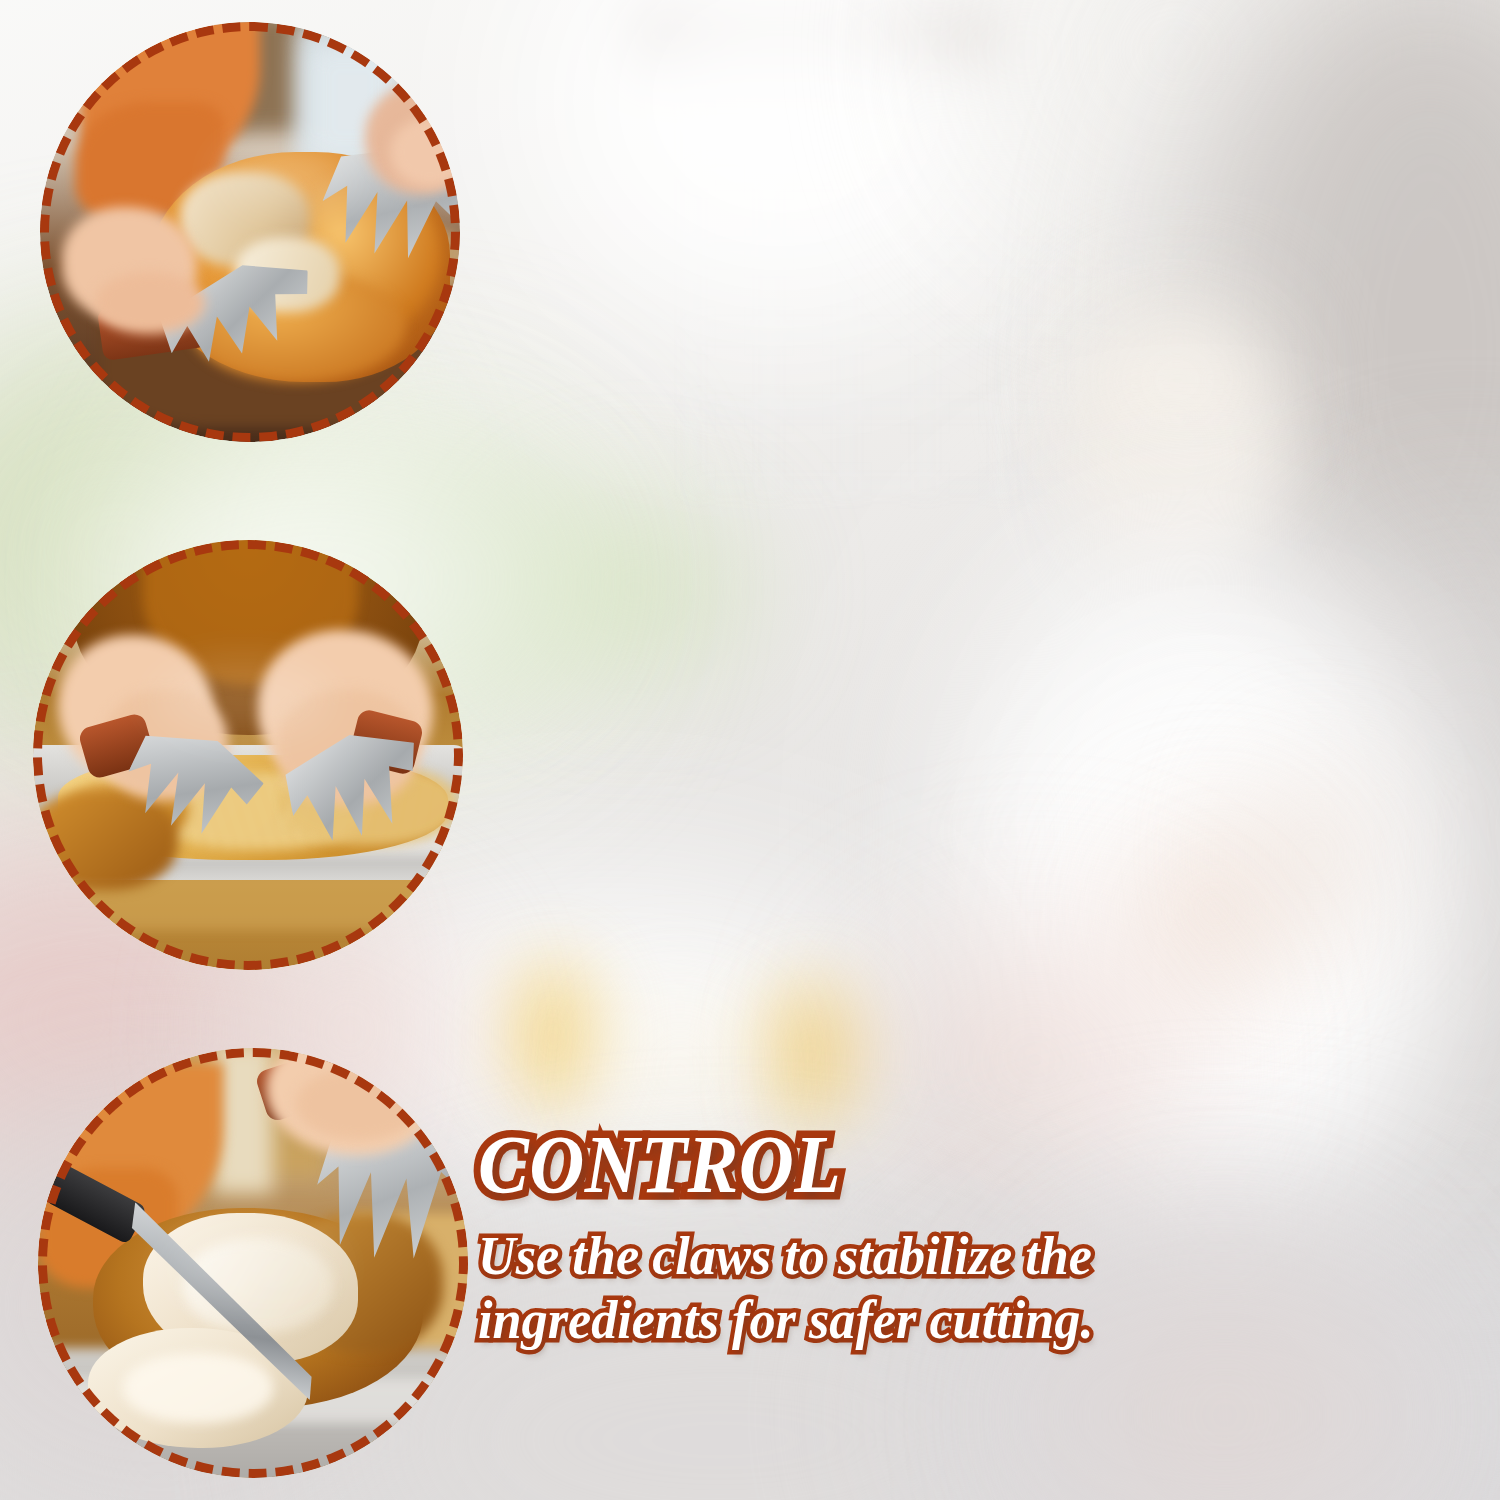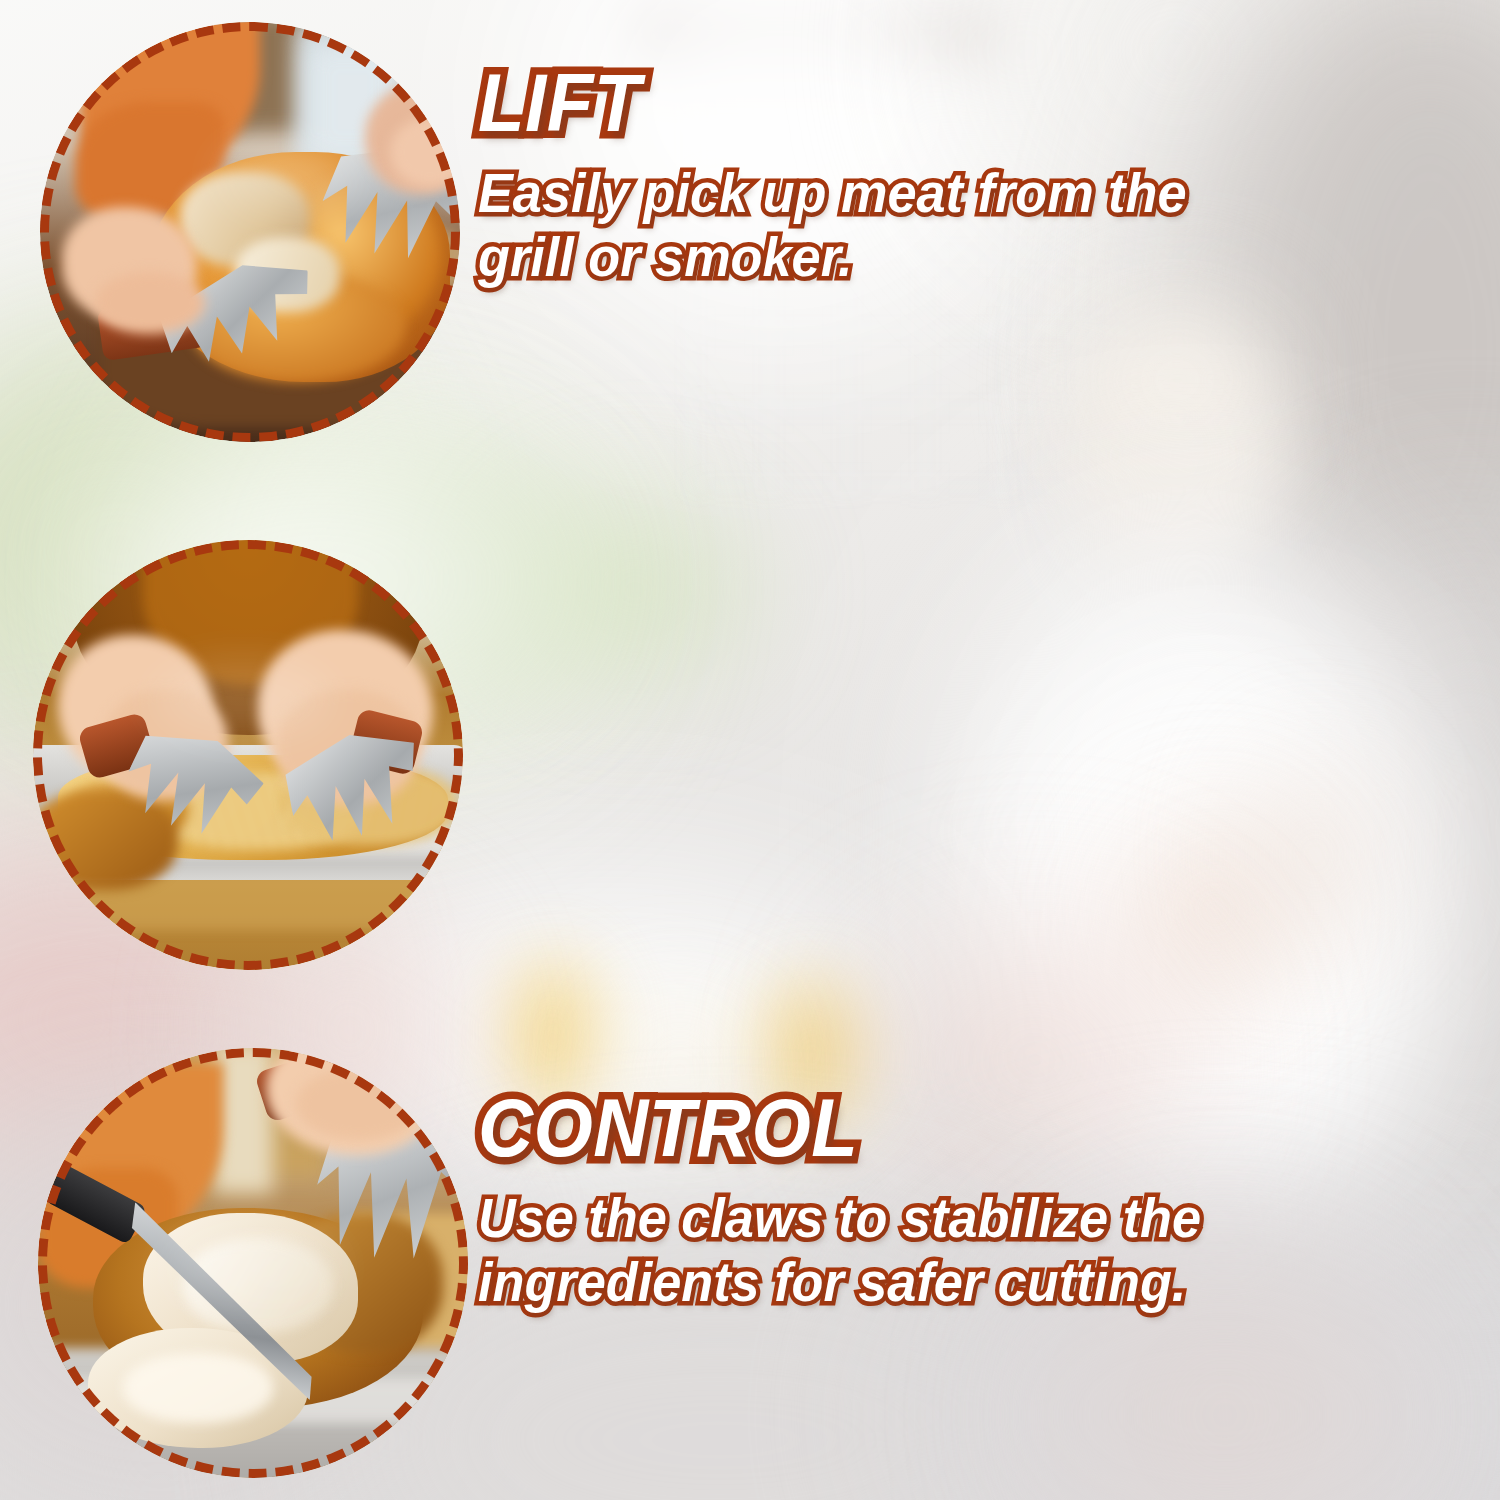--- a/index.html
+++ b/index.html
@@ -177,27 +177,20 @@
            background:linear-gradient(150deg,#e9ebeb,#adb1b4 55%,#d8dadb);clip-path:polygon(4% 26%,56% 0%,100% 24%,94% 50%,78% 40%,70% 92%,58% 46%,46% 96%,36% 46%,24% 94%,14% 48%,0 66%);"></div>
       <div class="sh blur6" style="left:325px;top:62px;width:110px;height:110px;border-radius:48%;background:#e7b89a;"></div>
       <div class="sh blur6" style="left:350px;top:95px;width:80px;height:70px;border-radius:50%;background:#f1c8ab;"></div>
 
       <div class="sh blur20" style="left:180px;top:120px;width:140px;height:70px;border-radius:50%;background:#fff;opacity:.2;"></div>
     </div>
     <div class="dashhalo" style="inset:0;"></div>
     <div class="dashring" style="inset:0;"></div>
   </div>
 
-  <div class="block" style="left:478px;top:62px;">
-    <div class="head" style="font-size:82px;">LIFT</div>
-    <div class="body" style="font-size:55px;margin-top:18px;">
-      <span class="ln">Easily pick up meat from the</span>
-      <span class="ln">grill or smoker.</span>
-    </div>
-  </div>
 
   <div class="photo" style="left:33px;top:540px;width:430px;height:430px;">
     <div class="inner">
       <div class="sh" style="inset:0;background:linear-gradient(180deg,#e8e2d2 0%,#d8cdb2 16%,#b07c30 36%,#c79a47 60%,#b8873a 100%);"></div>
 
       <div class="sh" style="left:40px;top:-40px;width:350px;height:235px;border-radius:0 0 56% 56%;
            background:radial-gradient(ellipse at 50% 20%,#a8620f 0%,#8a4e10 55%,#6f3c0b 100%);"></div>
       <div class="sh blur6" style="left:110px;top:-30px;width:215px;height:175px;border-radius:0 0 55% 55%;background:#b96e14;opacity:.75;"></div>
 
       <div class="sh" style="left:-20px;top:300px;width:470px;height:170px;
@@ -287,21 +280,21 @@
            background:linear-gradient(180deg,#b0512a,#763012);"></div>
 
       <div class="sh blur6" style="left:228px;top:-18px;width:170px;height:125px;border-radius:48% 52% 46% 54%;background:#f3cdad;"></div>
       <div class="sh blur6" style="left:258px;top:20px;width:125px;height:72px;border-radius:50%;background:#eec3a0;"></div>
       <div class="sh blur20" style="left:130px;top:180px;width:170px;height:80px;border-radius:50%;background:#fff;opacity:.16;"></div>
     </div>
     <div class="dashhalo" style="inset:0;"></div>
     <div class="dashring" style="inset:0;"></div>
   </div>
 
-  <div class="block" style="left:478px;top:1087px;">
+  <div class="block" style="left:478px;top:1124px;font-family:Liberation Serif, serif;">
     <div class="head" style="font-size:82px;">CONTROL</div>
     <div class="body" style="font-size:55px;margin-top:18px;">
       <span class="ln">Use the claws to stabilize the</span>
       <span class="ln">ingredients for safer cutting.</span>
     </div>
   </div>
 
 </div>
 
 </body></html>

